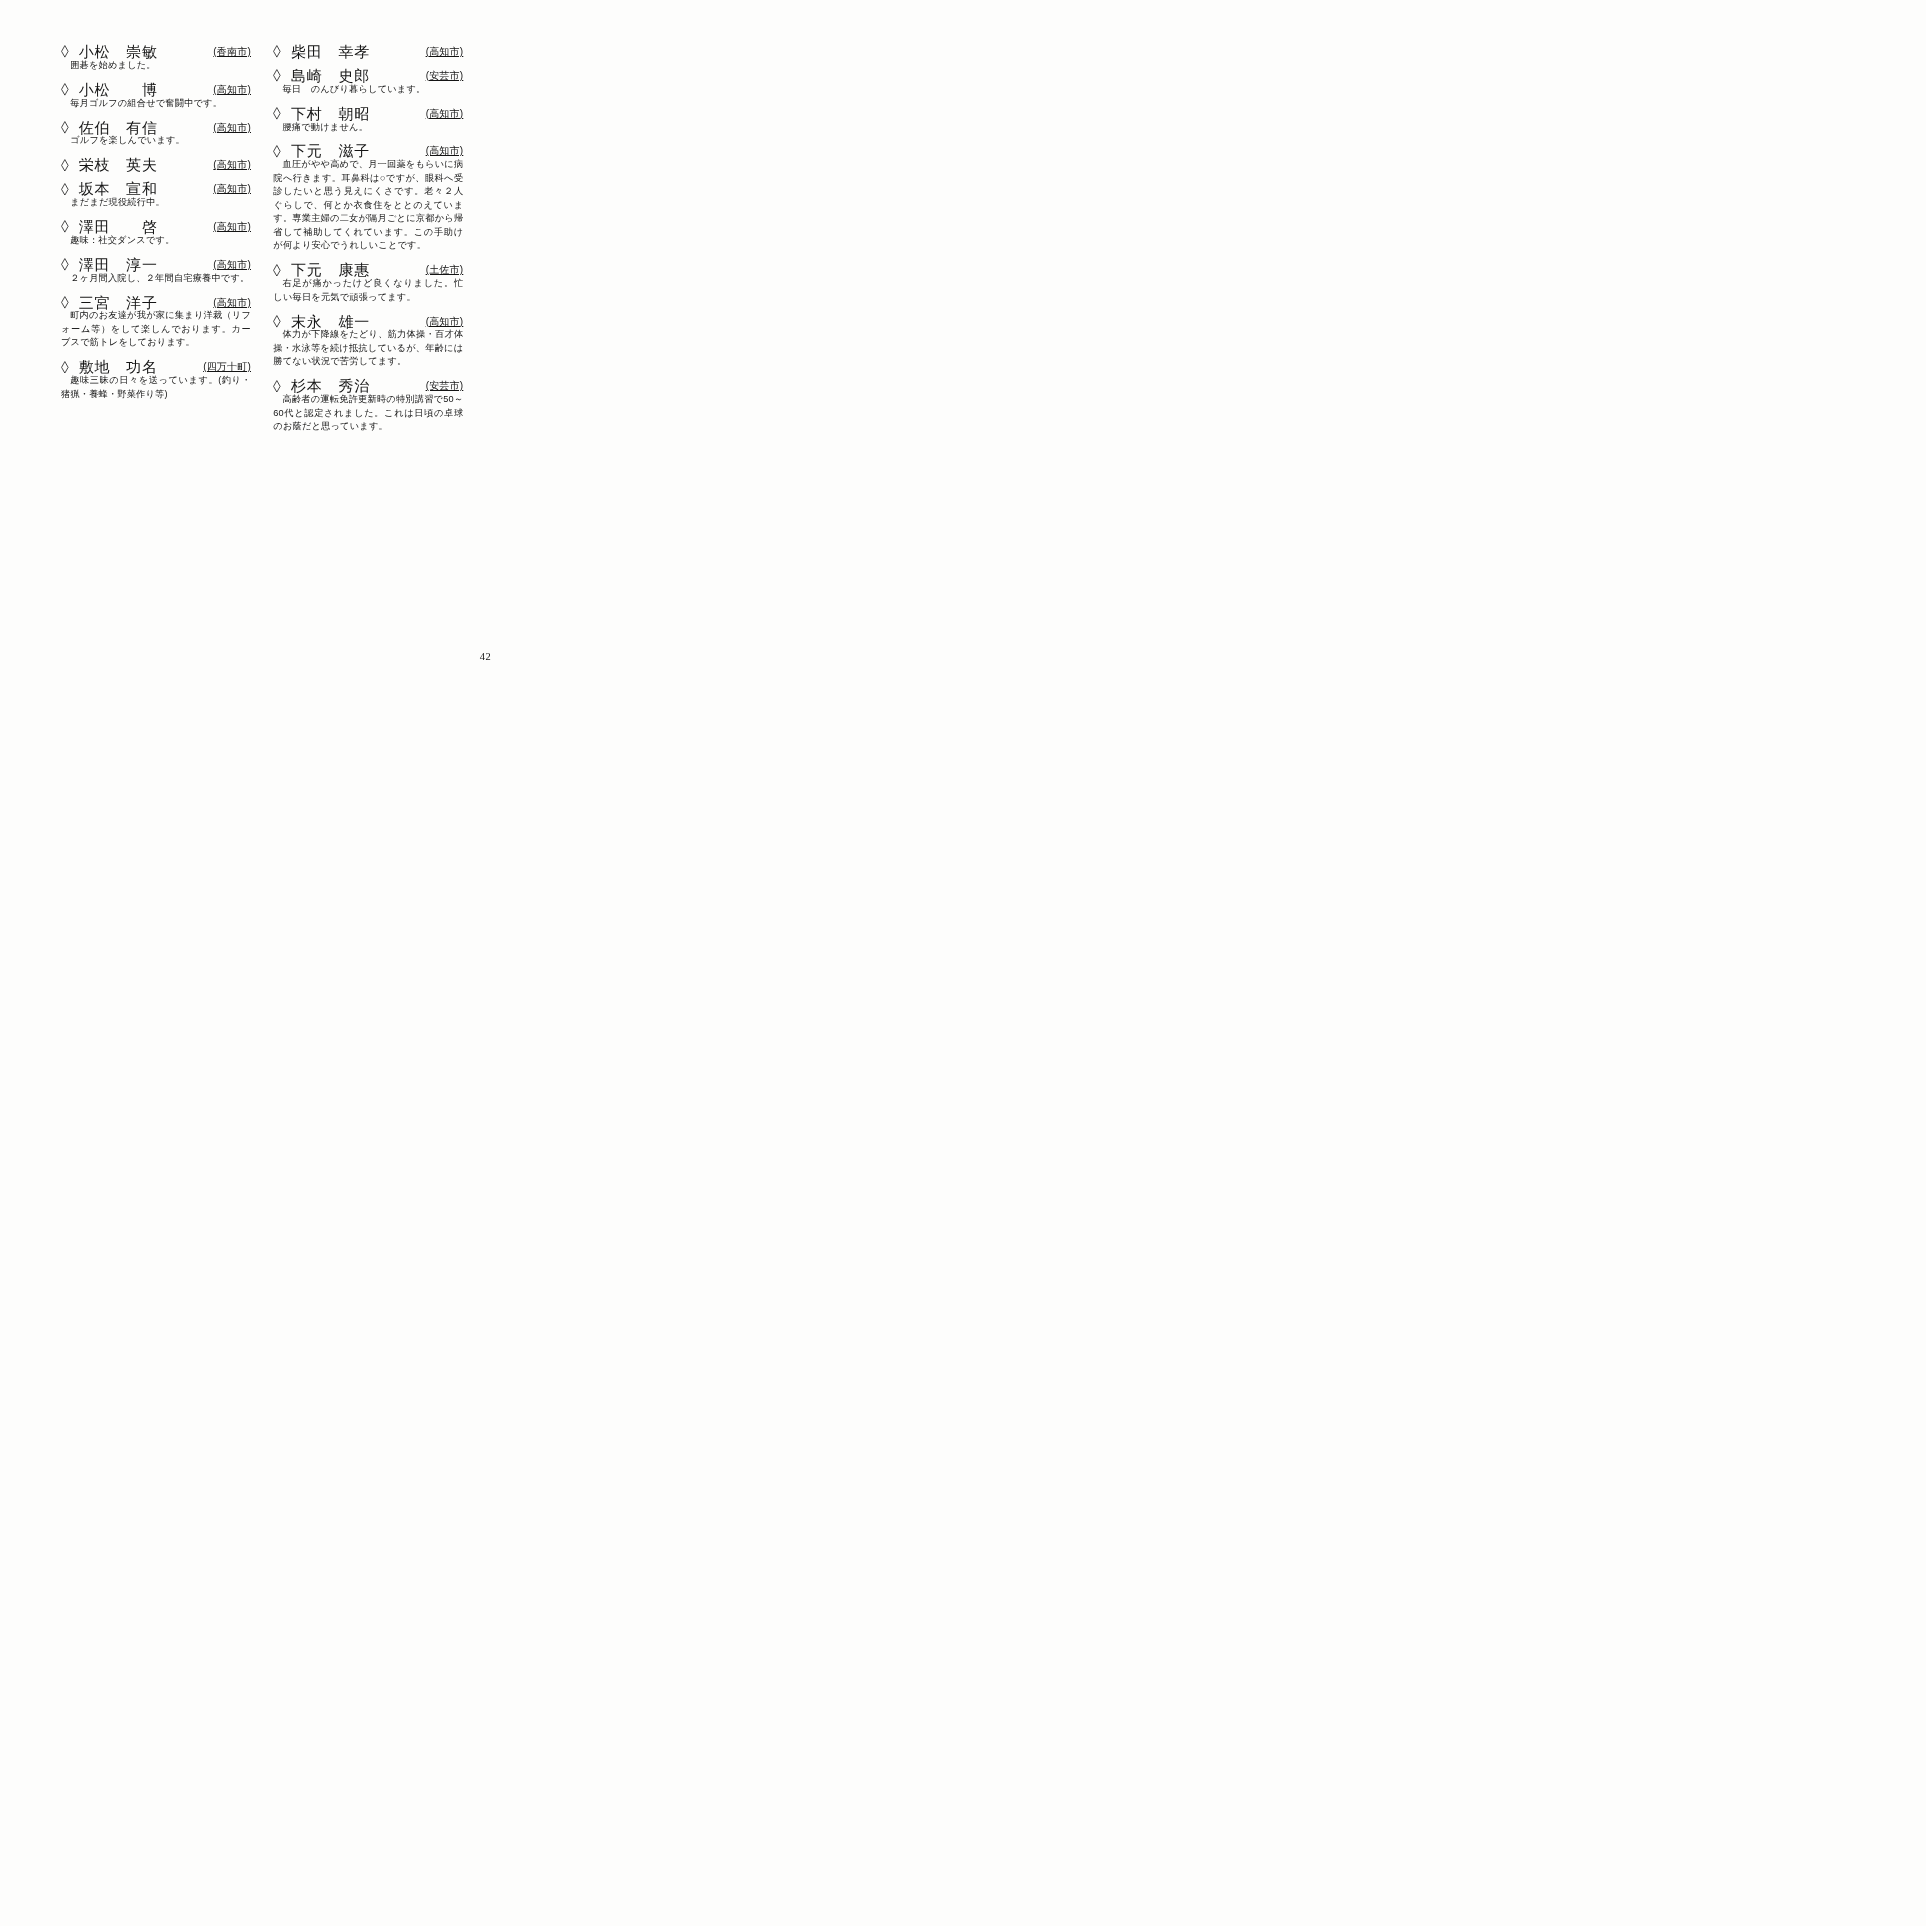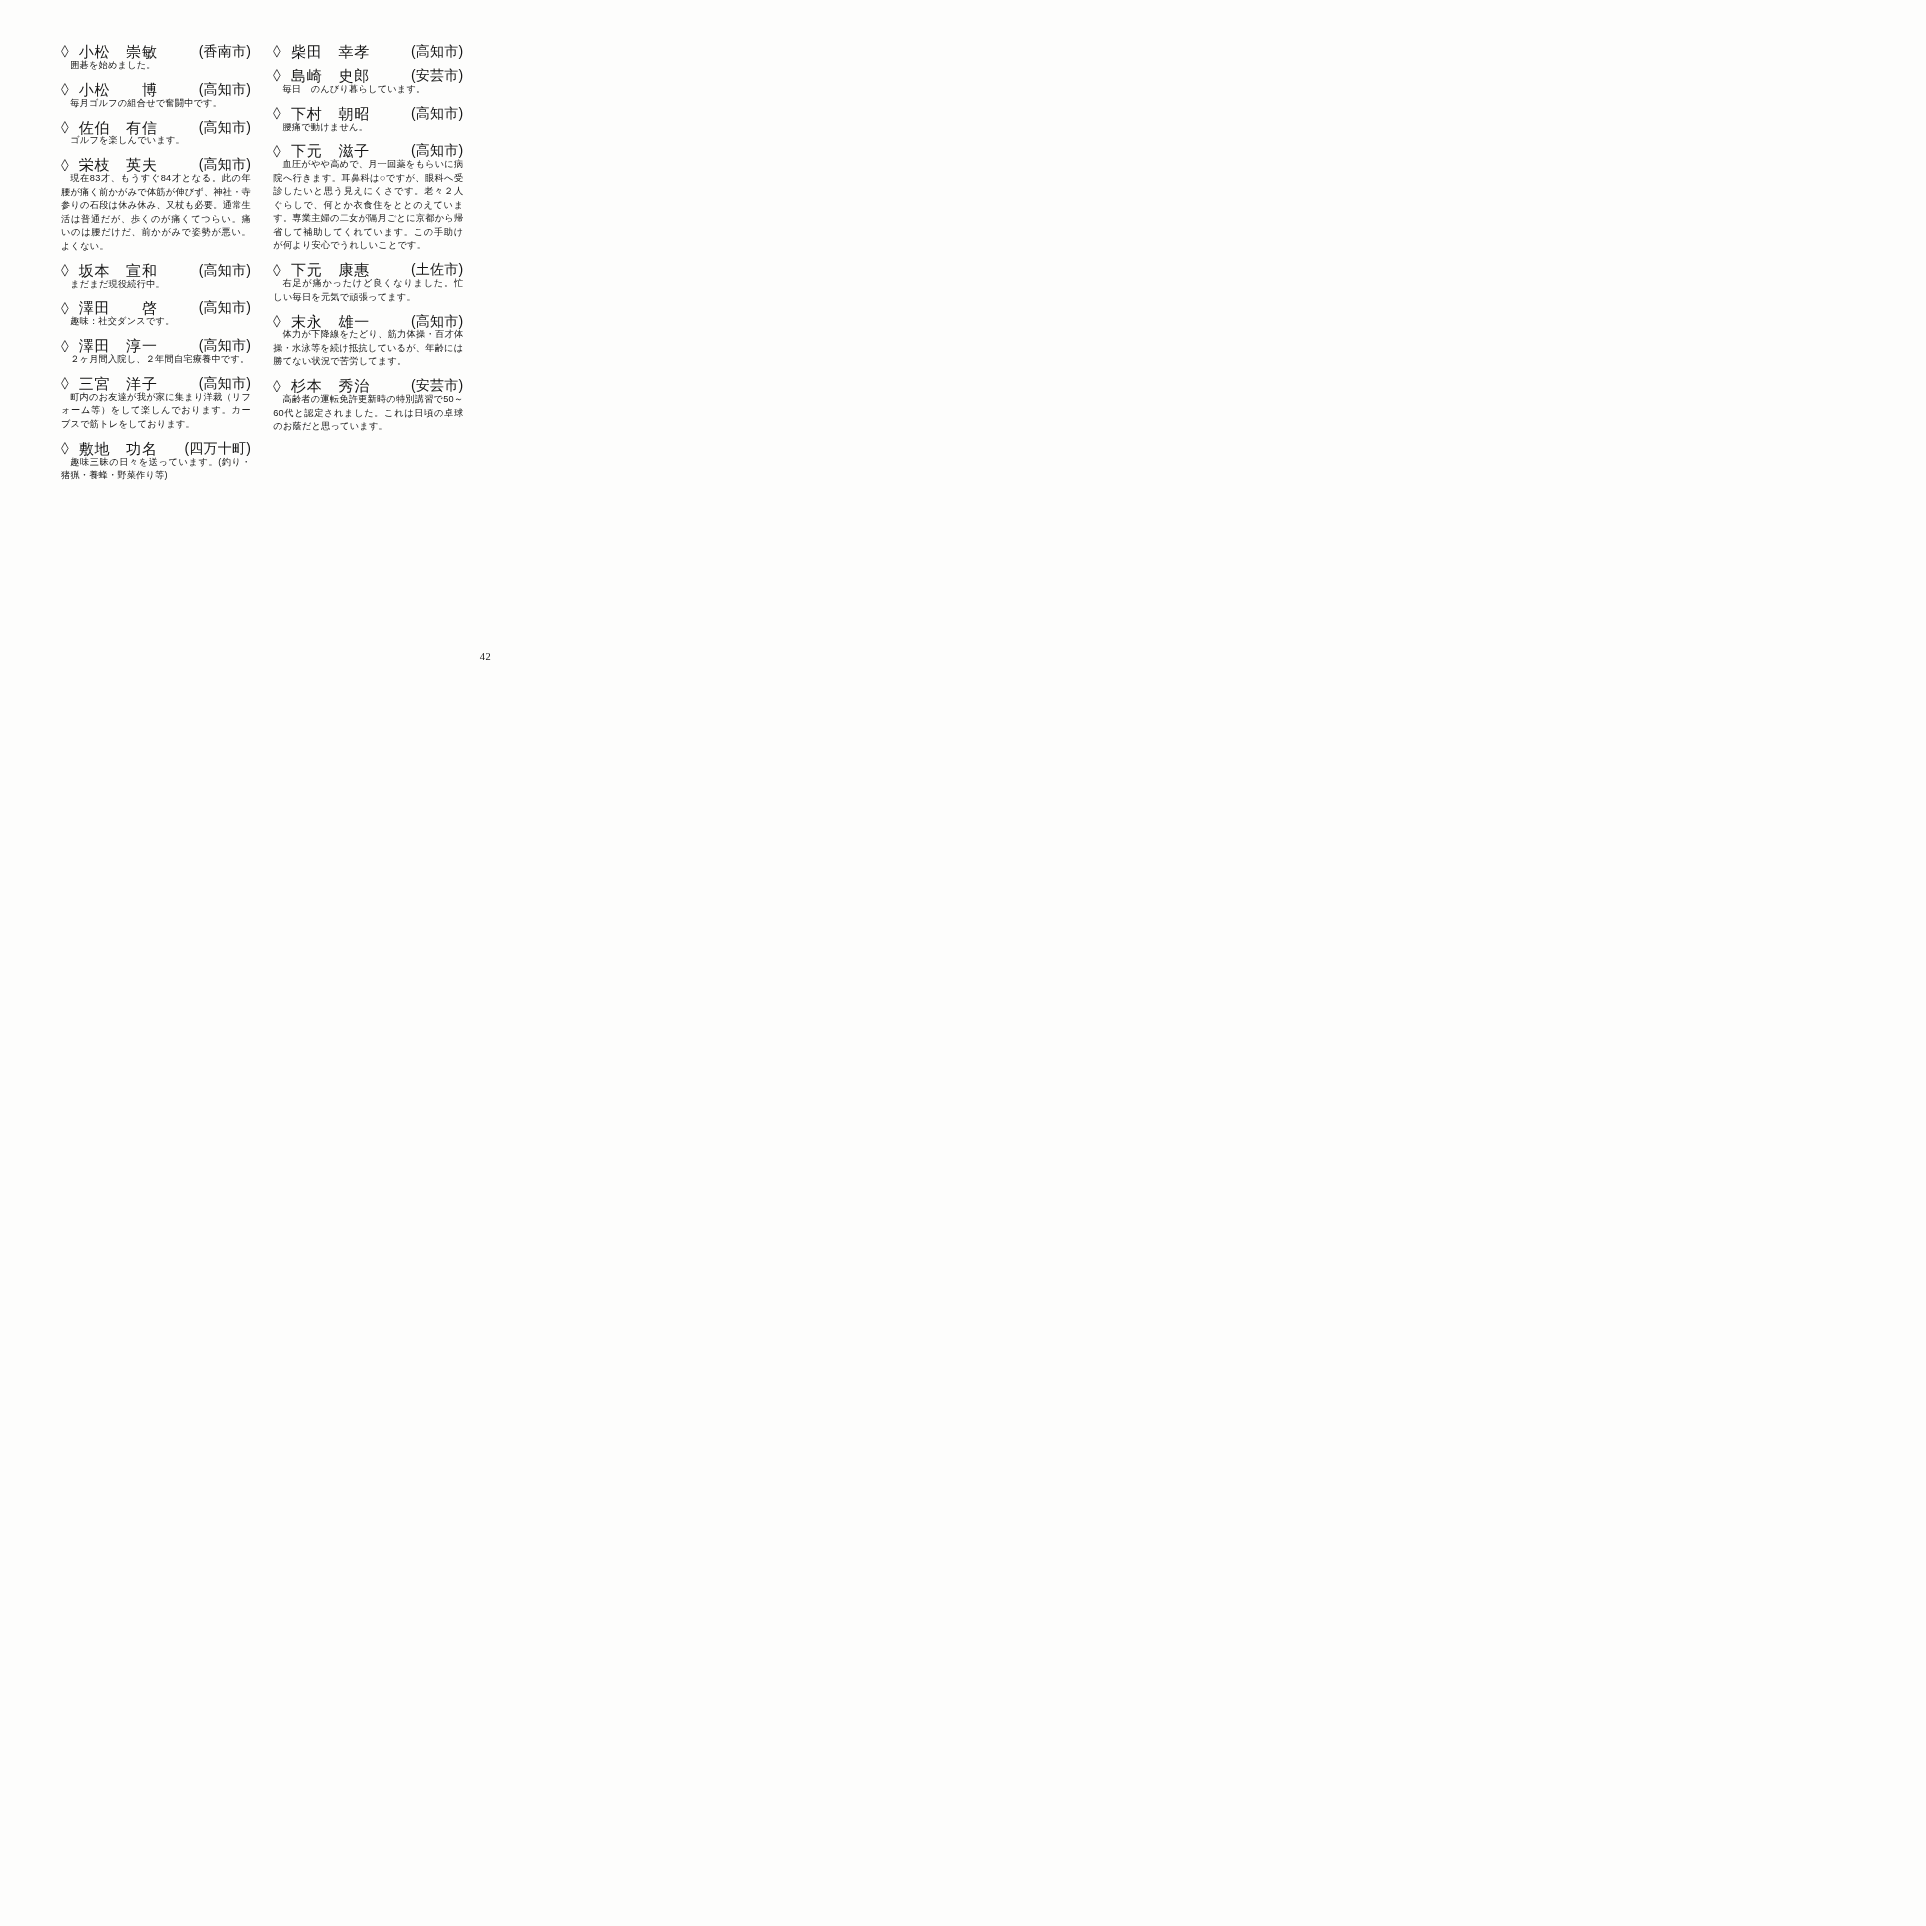--- a/index.html
+++ b/index.html
@@ -32,23 +32,24 @@
     display: inline-flex; align-items: center;
   }
   .diamond svg { display: block; }
   .name {
     font-size: 15px;
     letter-spacing: 0.8px;
     white-space: pre;
   }
   .city {
     margin-left: auto;
-    font-size: 14px;
+    font-size: 10px;
     letter-spacing: 0.2px;
     white-space: pre;
+    text-decoration: underline;
   }
   .comment {
     margin: 0;
     font-size: 9.2px;
     line-height: 13.5px;
     letter-spacing: 0.2px;
     text-align: justify;
     text-indent: 1em;
     overflow-wrap: anywhere;
     line-break: loose;
@@ -113,21 +114,20 @@
     <section class="entry">
       <header class="entry-header">
         <span class="diamond">
             <svg width="7.7" height="12.7" viewBox="0 0 20 33">
               <path d="M10 1.5 L18.5 16.5 L10 31.5 L1.5 16.5 Z" fill="none" stroke="#141414" stroke-width="2"></path>
             </svg>
           </span>
         <span class="name">栄枝　英夫</span>
         <span class="city">(高知市)</span>
       </header>
-      <p class="comment">現在83才、もうすぐ84才となる。此の年腰が痛く前かがみで体筋が伸びず、神社・寺参りの石段は休み休み、又杖も必要。通常生活は普通だが、歩くのが痛くてつらい。痛いのは腰だけだ、前かがみで姿勢が悪い。よくない。</p>
     </section>
 
     <section class="entry">
       <header class="entry-header">
         <span class="diamond">
             <svg width="7.7" height="12.7" viewBox="0 0 20 33">
               <path d="M10 1.5 L18.5 16.5 L10 31.5 L1.5 16.5 Z" fill="none" stroke="#141414" stroke-width="2"></path>
             </svg>
           </span>
         <span class="name">坂本　宣和</span>

